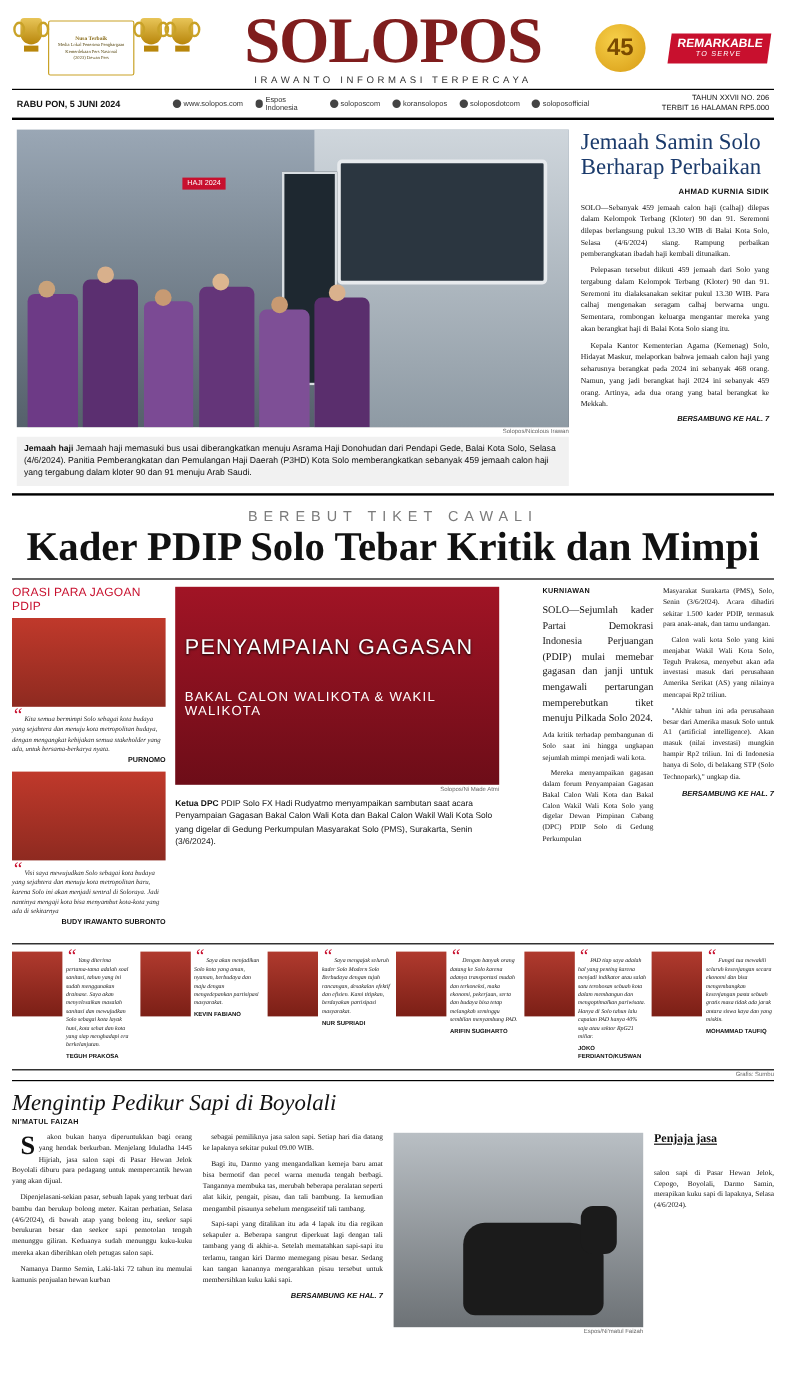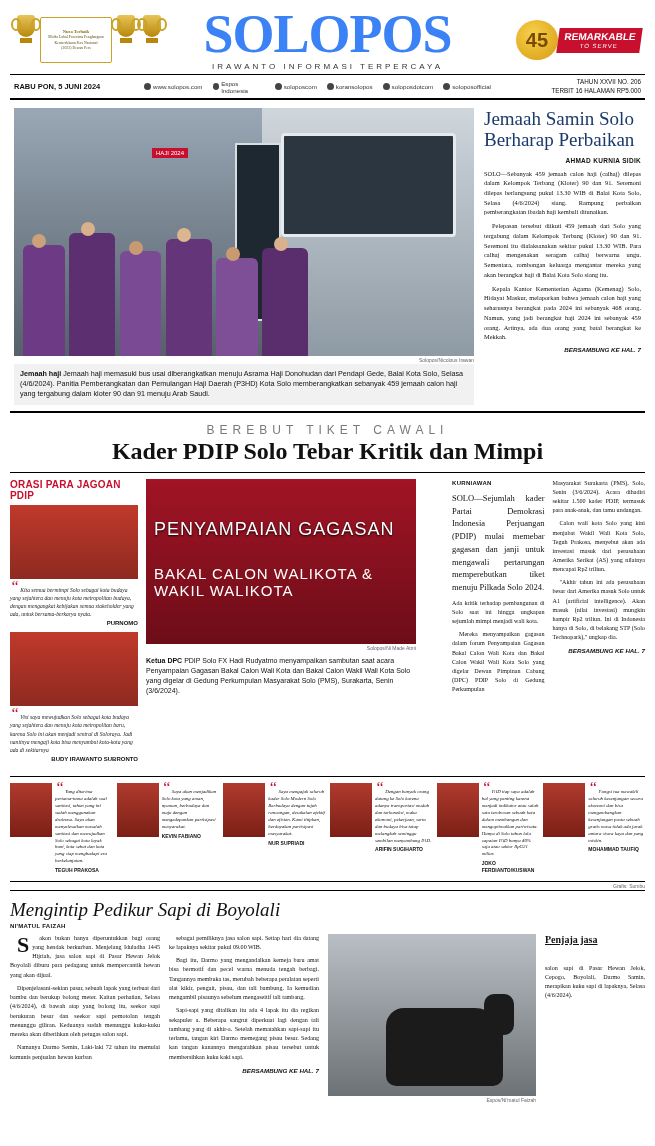--- a/index.html
+++ b/index.html
@@ -33,24 +33,24 @@
     width: 86px; height: 46px; border: 1px solid #c9a227; border-radius: 2px;
     display: flex; flex-direction: column; align-items: center; justify-content: center;
     font-size: 3.6px; color: #5a4a14; text-align: center; line-height: 1.35; padding: 2px;
   }
   .award-box .b1 { font-weight: bold; font-size: 4.6px; color:#8a6d1b;}
   .award-box .b2 { font-size: 3.8px; }
   .masthead-center { flex: 1; text-align: center; }
   .logo-solopos {
     font-family: "Liberation Serif", serif;
     font-weight: bold; font-size: 54px; letter-spacing: -1px;
-    line-height: 0.95; color: #3b82f6;
+    line-height: 0.95; color: #7f1d1d;
   }
   .logo-tagline { font-size: 8px; letter-spacing: 3px; color: #333; margin-top: 1px; font-family:"Liberation Sans",sans-serif;}
-  .masthead-right { width: 150px; display: flex; align-items: center; justify-content: flex-end; gap: 0; }
+  .masthead-right { width: 150px; display: flex; align-items: center; justify-content: flex-end; gap: 20px; }
   .anniv-badge {
     width: 42px; height: 40px; border-radius: 50%;
     background: radial-gradient(circle at 40% 35%, #f7d04a, #d79b13);
     display: flex; align-items: center; justify-content: center;
     color: #7a4a00; font-weight: bold; font-size: 20px; font-family:"Liberation Sans",sans-serif;
   }
   .anniv-text {
     background: #c8102e; color: #fff; font-family:"Liberation Sans",sans-serif;
     font-weight: bold; font-size: 10px; padding: 4px 6px; line-height: 1.05;
     text-align: center; transform: skewX(-8deg);
@@ -95,38 +95,38 @@
   .body-text p { margin-bottom: 4px; text-indent: 8px; }
   .body-text p.first { text-indent: 0; }
   .jump { font-size: 6.2px; font-weight: bold; font-style: italic; text-align: right; font-family:"Liberation Sans",sans-serif; margin-top:4px;}
 
   
   .kicker {
     text-align: center; letter-spacing: 5px; font-size: 12px; color: #7a7a7a;
     font-family: "Liberation Sans", sans-serif; padding: 10px 0 2px 0;
   }
   .headline-2 {
-    text-align: center; font-size: 24px; font-weight: bold; line-height: 1.05;
+    text-align: center; font-size: 34px; font-weight: bold; line-height: 1.05;
     padding-bottom: 8px; border-bottom: 1px solid #000; margin-bottom: 6px;
   }
   .sec2 { display: flex; gap: 8px; }
   .col-orasi { width: 128px; }
-  .orasi-title { color: #c8102e; font-weight: bold; font-size: 10px; font-family:"Liberation Sans",sans-serif; margin-bottom: 4px; letter-spacing:.2px;}
+  .orasi-title { color: #c8102e; font-weight: normal; font-size: 10px; font-family:"Liberation Sans",sans-serif; margin-bottom: 4px; letter-spacing:.2px;}
   .orator { margin-bottom: 6px; }
   .orator-photo { width: 100%; height: 74px; background: linear-gradient(180deg,#c0392b,#8e2a20); position: relative; overflow:hidden;}
   .orator-quote { font-size: 5.6px; line-height: 1.45; font-style: italic; color: #222; padding: 3px 0 2px 0; }
   .orator-name { font-size: 6px; font-weight: bold; font-family:"Liberation Sans",sans-serif; text-align:right; }
   .quote-mark { color:#c8102e; font-size:16px; line-height:0.6; font-family:"Liberation Serif",serif; }
   .col-mid { width: 270px; }
   .banner-photo { width: 100%; height: 165px; background: linear-gradient(180deg,#a11425,#6d0d18); position: relative; overflow: hidden; }
   .banner-text {
     position: absolute; left: 8px; top: 40px; color: #fff; font-family:"Liberation Sans",sans-serif;
     font-weight: normal; font-size: 18px; letter-spacing: 1px; text-shadow: 0 1px 2px #000;
   }
-  .banner-sub { position:absolute; left:8px; top:86px; color:#fff; font-size:15px; font-family:"Liberation Sans",sans-serif; letter-spacing:1px;}
+  .banner-sub { position:absolute; left:8px; top:86px; color:#fff; font-size:11px; font-family:"Liberation Sans",sans-serif; letter-spacing:1px;}
   .cap2 { font-size: 7px; line-height: 1.45; margin-top: 4px; font-family:"Liberation Sans",sans-serif;}
   .col-text { flex: 1; display: flex; gap: 8px; margin-left: 28px; }
   .tcol { flex: 1; font-size: 6.1px; line-height: 1.5; text-align: justify; }
   .tcol .byline2 { font-size: 6px; font-weight: bold; font-family:"Liberation Sans",sans-serif; margin-bottom: 4px; letter-spacing:.3px;}
   .tcol p { margin-bottom: 4px; text-indent: 7px; }
   .tcol p.first { text-indent: 0; }
   .lead-sentence { font-size: 8.5px; line-height: 1.5; margin-bottom:5px; }
 
   
   .quote-strip { display: flex; gap: 5px; border-top: 1px solid #000; border-bottom: 1px solid #000; padding: 6px 0; margin-top: 8px; }

